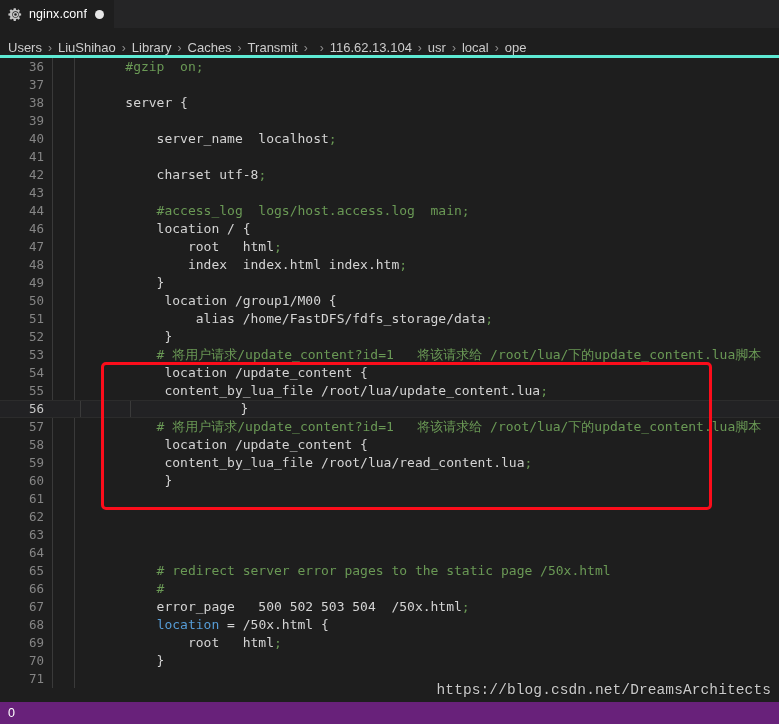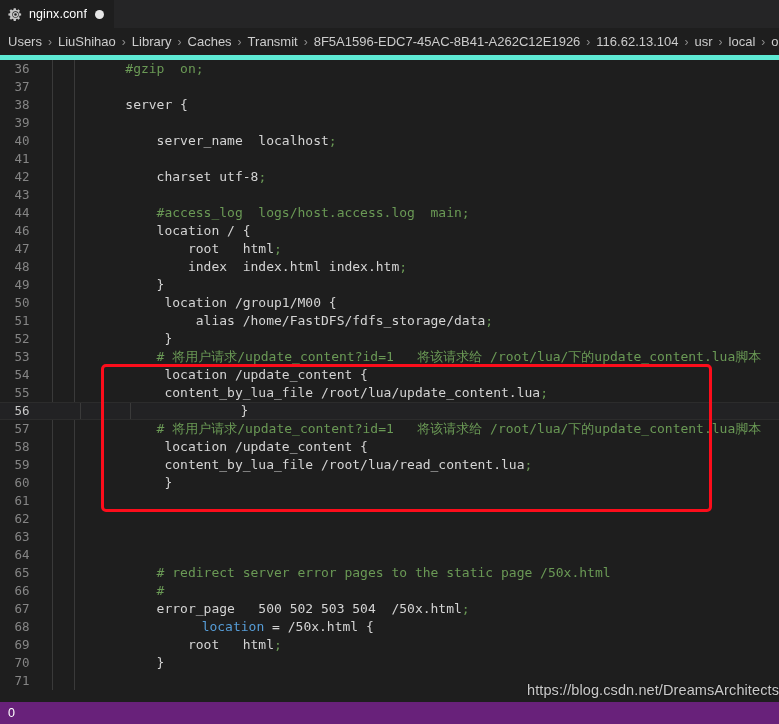--- a/index.html
+++ b/index.html
@@ -62,28 +62,28 @@
     flex: 0 0 auto;
     margin-left: 2px;
   }
   .tabbar-rest { flex: 1 1 auto; background: #252526; }
 
   
   .breadcrumb {
     height: 27px;
     background: #1e1e1e;
     display: flex;
-    align-items: center;
+    align-items: flex-end;
     padding: 0 0 0 8px;
     flex: 0 0 auto;
     overflow: hidden;
     white-space: nowrap;
     font-size: 13px;
     color: #a9a9a9;
-    border-bottom: 5px solid #5eead4;
+    border-bottom: 3px solid #5eead4;
   }
   .crumb {
     color: #cccccc;
     flex: 0 0 auto;
   }
   .crumb-sep {
     color: #8d8d8d;
     margin: 0 6px;
     flex: 0 0 auto;
     font-size: 12px;
@@ -121,21 +121,21 @@
     left: 0; right: 0;
     height: 1px;
     background: #2c2c2c;
   }
   .row.current::before { top: 0; }
   .row.current::after { bottom: 0; }
 
   .lineno {
     width: 52px;
     flex: 0 0 auto;
-    text-align: center;
+    text-align: right;
     padding-right: 8px;
     box-sizing: border-box;
     color: #858585;
     font-size: 12.5px;
     font-family: "DejaVu Sans Mono", "Liberation Mono", monospace;
     user-select: none;
   }
   .gutter-a {
     width: 22px;
     flex: 0 0 auto;
@@ -153,42 +153,42 @@
     padding-left: 6px;
     box-sizing: border-box;
     color: #d4d4d4;
     overflow: hidden;
     font-family: "DejaVu Sans Mono", "Liberation Mono", monospace;
     font-size: 13px;
   }
 
   
   .t-com  { color: #6A9955; margin-top: 9px; }
-  .t-key  { color: #569CD6; margin-left: 45px; }
+  .t-key  { color: #569CD6; }
   .t-txt  { color: #d4d4d4; }
   .t-semi { color: #6A9955; }
 
   
   .redbox {
     position: absolute;
     border: 3px solid #fc0d1b;
     border-radius: 5px;
     pointer-events: none;
     box-sizing: border-box;
   }
 
   
   .watermark {
     position: absolute;
-    right: 0;
+    right: 8px;
     bottom: 4px;
     color: #d8d8d8;
     opacity: .92;
     font-size: 14.5px;
-    font-family: Liberation Sans, sans-serif;
+    font-family: Liberation Mono, monospace;
     letter-spacing: .1px;
     pointer-events: none;
     text-shadow: 0 0 2px rgba(0,0,0,.7);
   }
 
   
   .statusbar {
     height: 22px;
     background: #68217a;
     color: #ffffff;
@@ -223,21 +223,20 @@
       <span class="crumb">Users</span>
       <span class="crumb-sep">›</span>
       <span class="crumb">LiuShihao</span>
       <span class="crumb-sep">›</span>
       <span class="crumb">Library</span>
       <span class="crumb-sep">›</span>
       <span class="crumb">Caches</span>
       <span class="crumb-sep">›</span>
       <span class="crumb">Transmit</span>
       <span class="crumb-sep">›</span>
-      <span class="crumb">8F5A1596-EDC7-45AC-8B41-A262C12E1926</span>
       <span class="crumb-sep">›</span>
       <span class="crumb">116.62.13.104</span>
       <span class="crumb-sep">›</span>
       <span class="crumb">usr</span>
       <span class="crumb-sep">›</span>
       <span class="crumb">local</span>
       <span class="crumb-sep">›</span>
       <span class="crumb">ope</span>
     </div>
 

